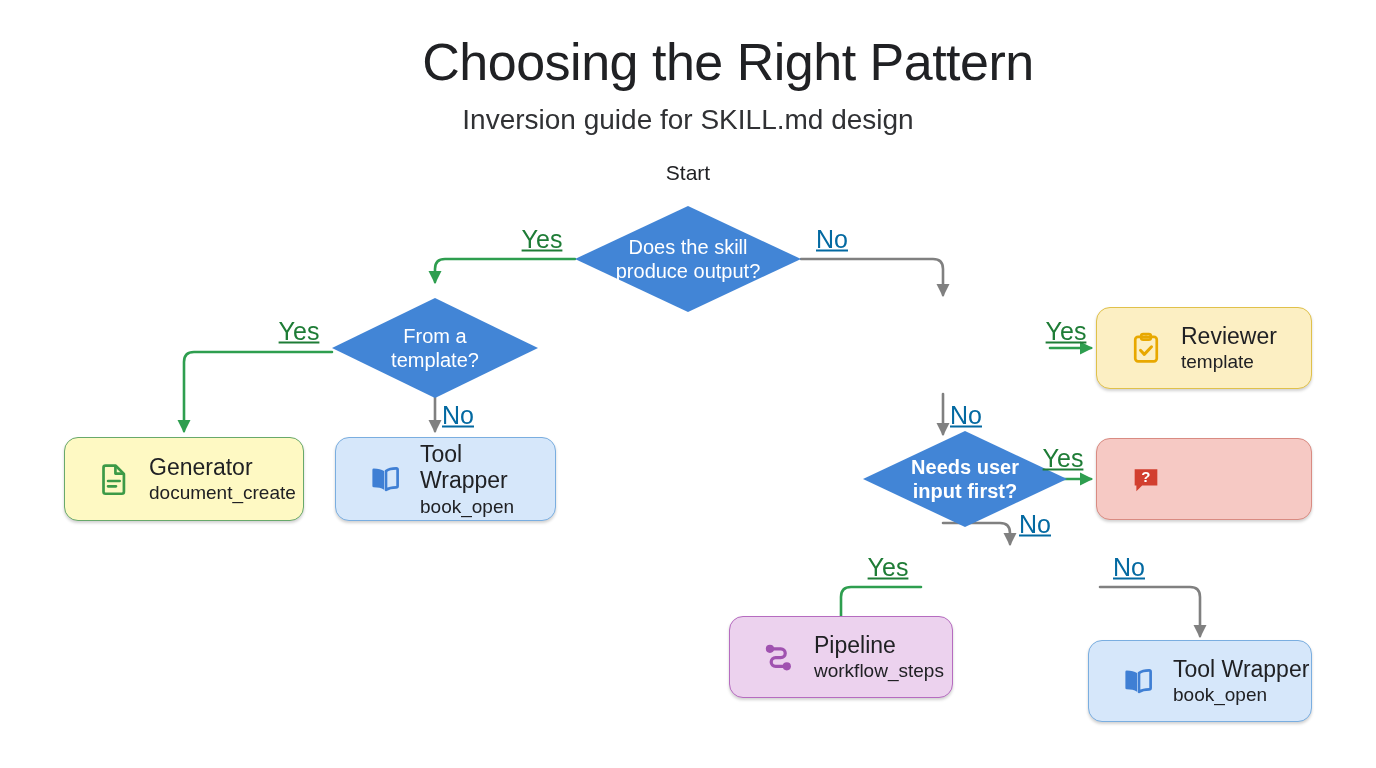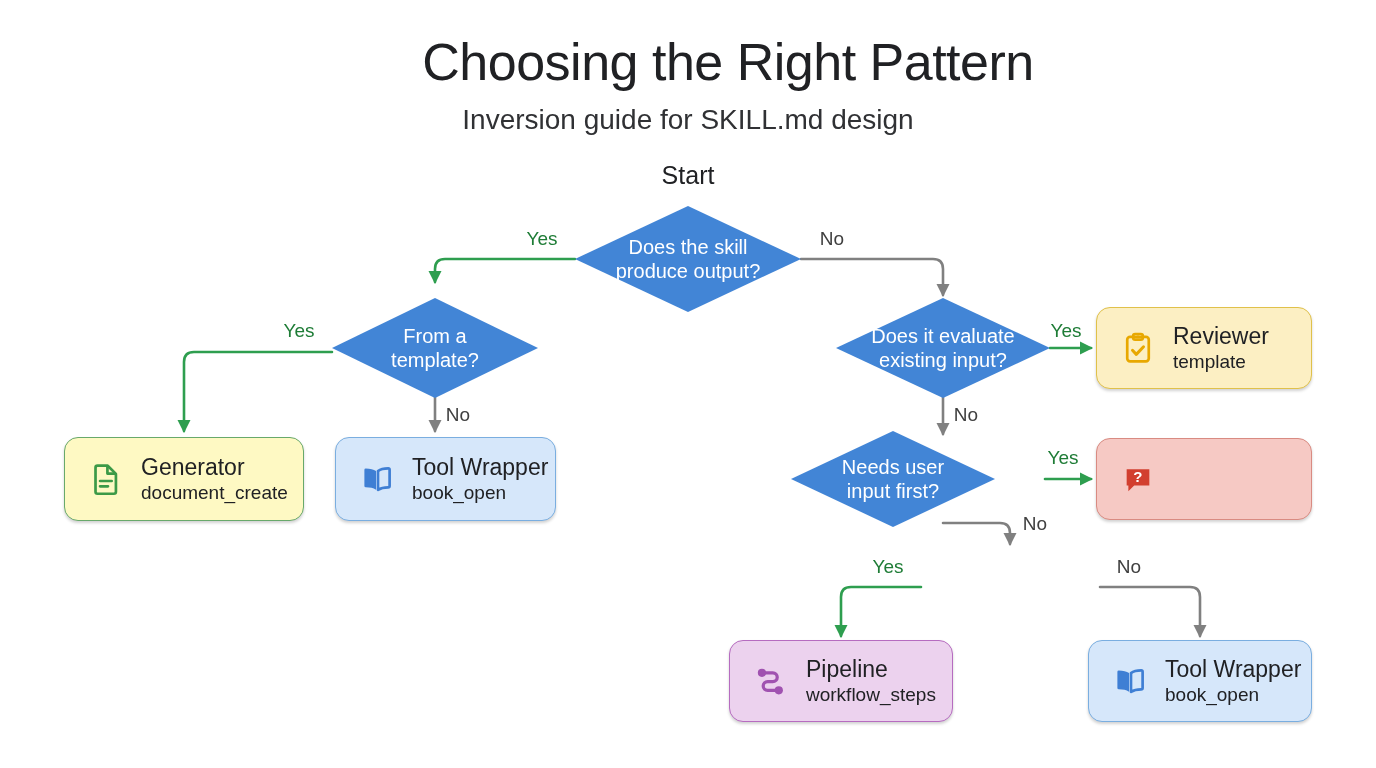--- a/index.html
+++ b/index.html
@@ -57,21 +57,21 @@
     left: 0;
     top: 0;
     width: 1376px;
     height: 768px;
     pointer-events: none;
   }
 
   
   .start-label {
     position: absolute;
-    font-size: 25px;
+    font-size: 21px;
     color: #202124;
     white-space: nowrap;
     transform: translateX(-50%);
   }
 
   
   .decision {
     position: absolute;
     display: flex;
     align-items: center;
@@ -100,21 +100,21 @@
 
   
   .outcome {
     position: absolute;
     box-sizing: border-box;
     display: flex;
     align-items: center;
     border-radius: 14px;
     border: 1.6px solid #999;
     box-shadow: 0 2px 3px rgba(0,0,0,0.18);
-    padding-left: 22px;
+    padding-left: 30px;
     gap: 16px;
   }
   .outcome .oc-icon {
     flex: 0 0 auto;
     width: 38px;
     height: 38px;
     display: flex;
     align-items: center;
     justify-content: center;
   }
@@ -130,26 +130,27 @@
   }
   .outcome .oc-sub {
     font-size: 19px;
     color: #202124;
     margin-top: 2px;
   }
 
   
   .edge-label {
     position: absolute;
-    font-size: 19px;
+    font-size: 25px;
     white-space: nowrap;
     transform: translate(-50%, -50%);
+    text-decoration: underline;
   }
   .edge-label.yes { color: #1e7c36; }
-  .edge-label.no  { color: #404040; }
+  .edge-label.no  { color: #0369a1; }
 </style>
 </head>
 <body>
 
 <div id="page-title">Choosing the Right Pattern</div>
 <div id="page-subtitle">Inversion guide for SKILL.md design</div>
 
 <div id="flow-canvas">
 
   <svg id="edge-layer" viewBox="0 0 1376 768" width="1376" height="768">
@@ -193,27 +194,22 @@
     <div class="dia-text">Does the skill
 produce output?</div>
   </div>
 
   <div class="decision" style="left:435px; top:348px; width:206px; height:100px;">
     <div class="dia-shape"></div>
     <div class="dia-text">From a
 template?</div>
   </div>
 
-  <div class="decision" style="left:943px; top:348px; width:214px; height:100px;">
-    <div class="dia-shape"></div>
-    <div class="dia-text">Does it evaluate
-existing input?</div>
-  </div>
-
-  <div class="decision" style="left:893px; top:479px; width:204px; height:96px;">
+
+  <div class="decision" style="left:965px; top:479px; width:204px; height:96px;font-weight:bold;">
     <div class="dia-shape"></div>
     <div class="dia-text">Needs user
 input first?</div>
   </div>
 
 
   <div class="outcome" style="left:64px; top:437px; width:240px; height:84px;
        background:#fef9c3; border-color:#68a96b;">
     <div class="oc-icon">
       <svg viewBox="0 0 24 24" width="34" height="34" aria-hidden="true">
@@ -261,21 +257,21 @@
   <div class="outcome" style="left:1096px; top:438px; width:216px; height:82px;
        background:#f6c9c4; border-color:#d98b82;">
     <div class="oc-icon">
       <svg viewBox="0 0 24 24" width="34" height="34" aria-hidden="true">
         <path d="M4 5.1h16v11.4H9.3L5.2 20.6v-4.1H4z" fill="#d23f2f"></path>
         <text x="11.9" y="14.3" font-family="Liberation Sans, sans-serif" font-size="10.6" font-weight="bold" fill="#ffffff" text-anchor="middle">?</text>
       </svg>
     </div>
   </div>
 
-  <div class="outcome" style="left:729px; top:640px; width:224px; height:82px;
+  <div class="outcome" style="left:729px; top:616px; width:224px; height:82px;
        background:#ecd2ee; border-color:#b66cc0;">
     <div class="oc-icon">
       <svg viewBox="0 0 24 24" width="34" height="34" aria-hidden="true">
         <path d="M7.2 6.2h6.1a3.1 3.1 0 0 1 0 6.2H9.6a3.1 3.1 0 0 0 0 6.2h6.2" fill="none" stroke="#a052b0" stroke-width="2.3" stroke-linecap="round" stroke-linejoin="round"></path>
         <circle cx="5.6" cy="6.2" r="2.9" fill="#a052b0"></circle>
         <circle cx="17.5" cy="18.6" r="2.9" fill="#a052b0"></circle>
       </svg>
     </div>
     <div class="oc-text">
       <span class="oc-title">Pipeline</span>

